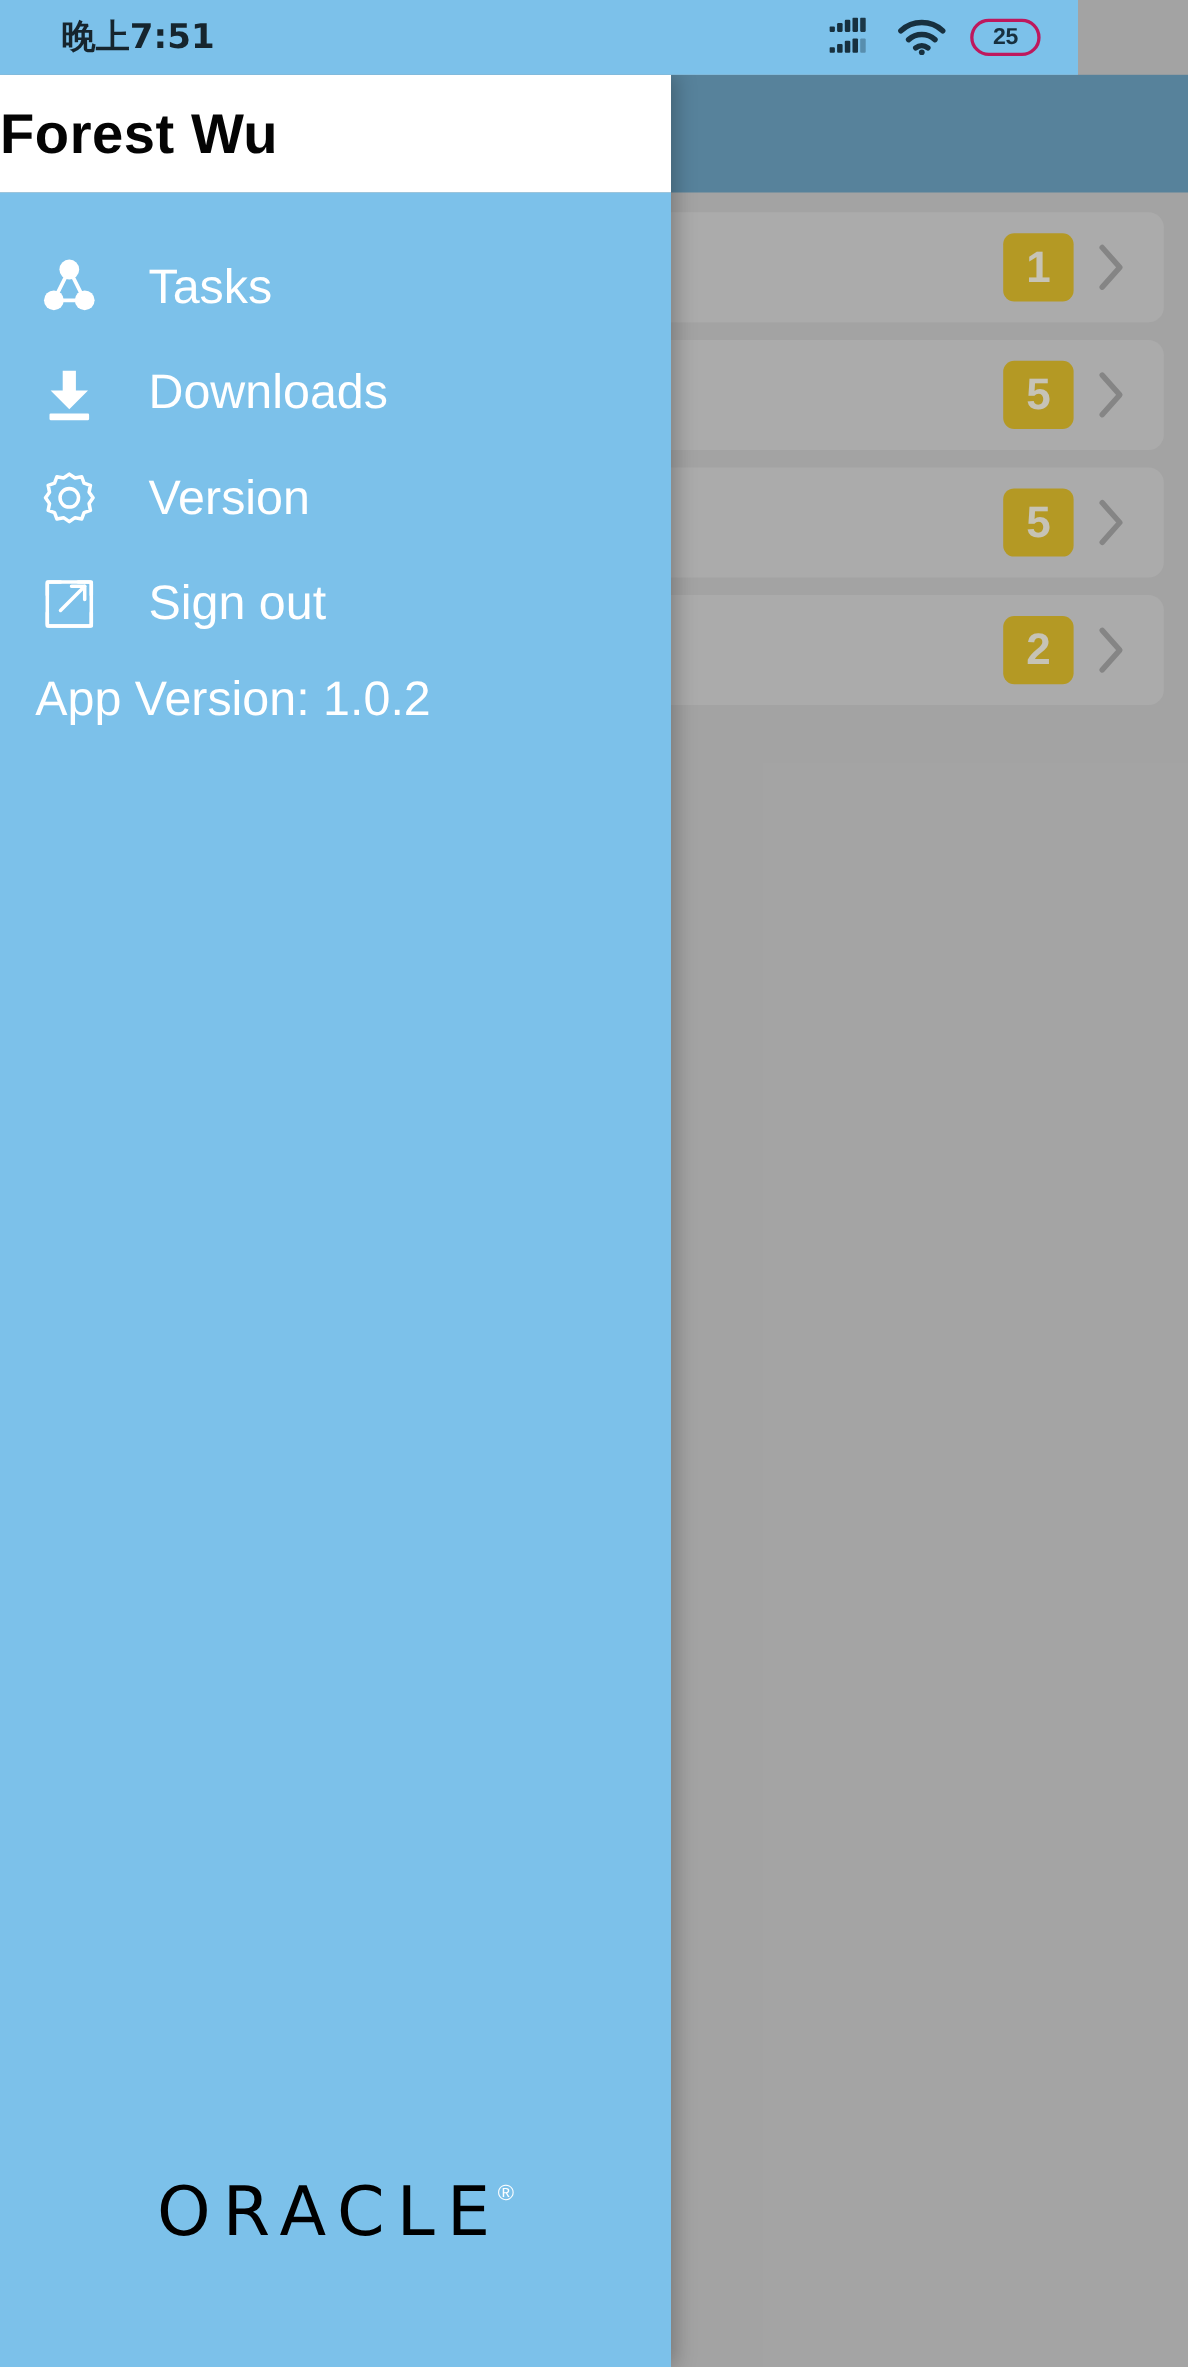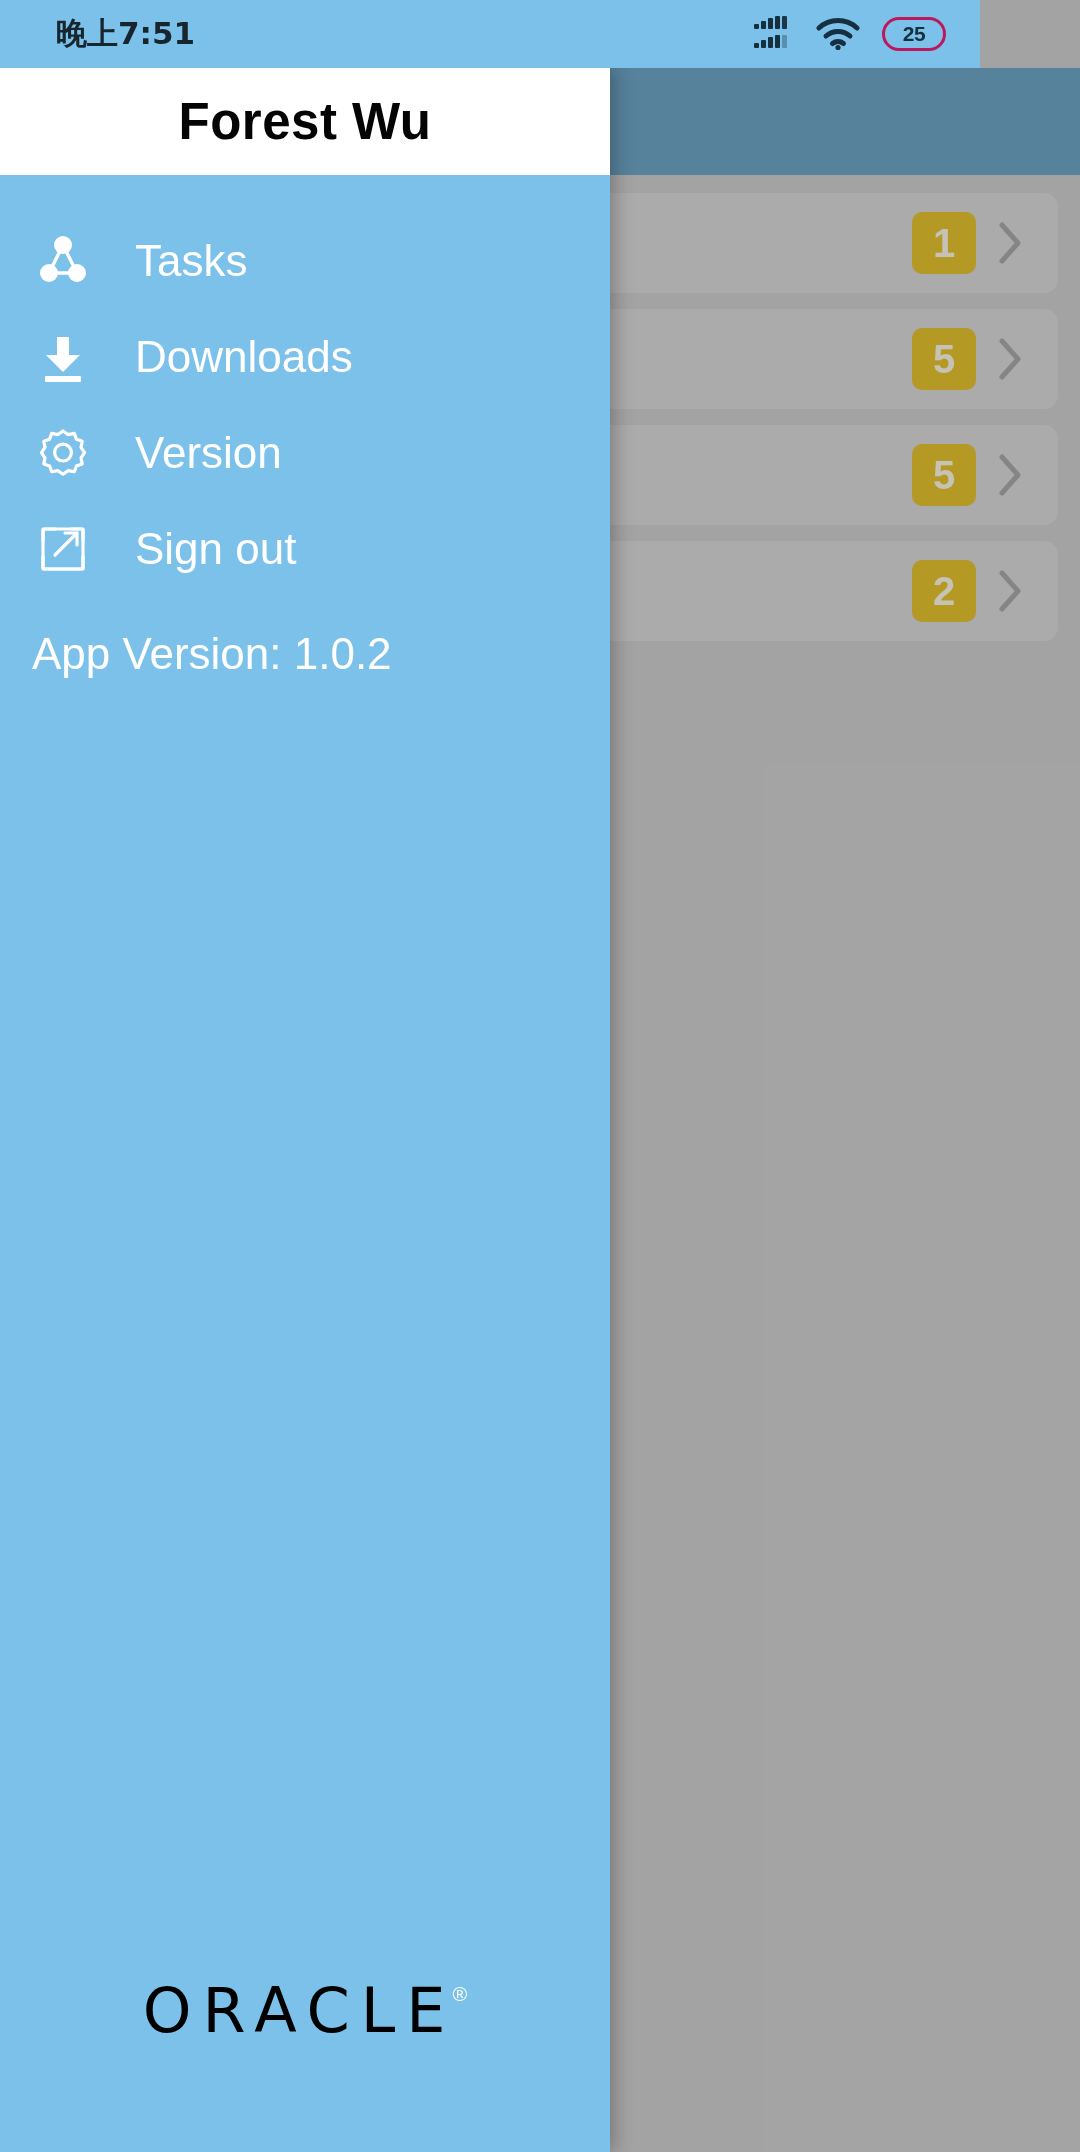--- a/index.html
+++ b/index.html
@@ -86,21 +86,21 @@
   
   #drawer {
     position:absolute; left:0; top:68px;
     width:610px; height:2084px;
     z-index:30;
     box-shadow:4px 0 18px rgba(0,0,0,0.28);
   }
   #drawer-header {
     height:107px; width:610px;
     background:#ffffff;
-    display:flex; align-items:center; justify-content:center;
+    display:flex; align-items:center; 
   }
   #drawer-title {
     color:#040404;
     font-size:51px;
     font-weight:bold;
     letter-spacing:0.5px;
     font-family:"Liberation Sans", sans-serif;
   }
   #drawer-body {
     width:610px;
@@ -123,21 +123,21 @@
   .nav-icon svg { display:block; }
   .nav-label {
     margin-left:44px;
     color:#ffffff;
     font-size:44px;
     font-family:"Liberation Sans", sans-serif;
     line-height:1;
   }
 
   #app-version {
-    margin-top:32px;
+    margin-top:14px;
     padding-left:32px;
     color:#ffffff;
     font-size:44px;
     font-family:"Liberation Sans", sans-serif;
   }
 
   #oracle-logo {
     position:absolute;
     left:0; right:0;
     bottom:110px;

